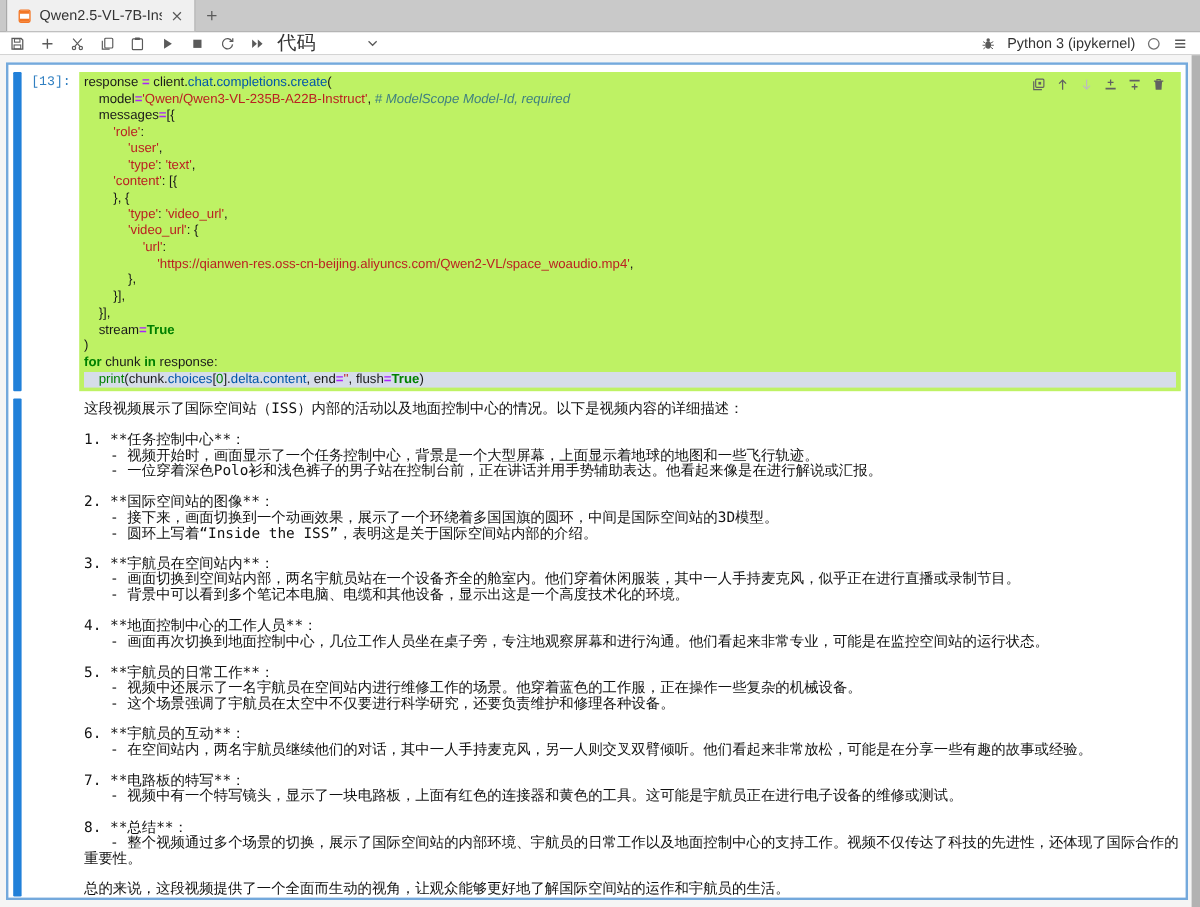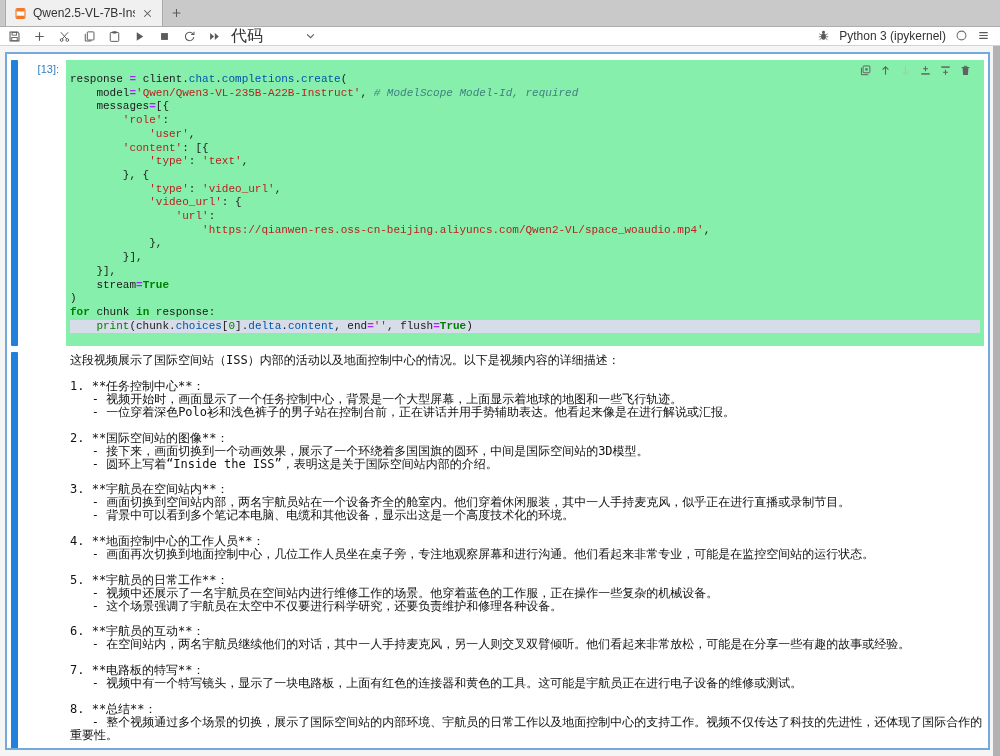--- a/index.html
+++ b/index.html
@@ -19,33 +19,33 @@
 .xicon{width:13px;height:13px;flex:0 0 13px;cursor:pointer}
 .newtab{width:26px;display:flex;align-items:center;justify-content:center;cursor:pointer}
 .newtab .xicon{width:12px;height:12px}
 
 
 .toolbar{position:absolute;top:27px;left:0;width:1000px;height:19px;background:#fff;border-bottom:1px solid #d4d4d4;display:flex;align-items:center;padding:0 6px}
 .tb-left{display:flex;align-items:center;gap:12px;padding-left:2px}
 .tbtn{width:13px;height:13px;display:inline-block;cursor:pointer}
 .celltype{display:flex;align-items:center;justify-content:space-between;width:86px;margin-left:10px;cursor:pointer;color:#333;font-size:16px}
 .celltype .xicon{width:12px;height:12px}
-.tb-right{margin-left:auto;display:flex;align-items:flex-start;gap:9px;padding-right:4px}
+.tb-right{margin-left:auto;display:flex;align-items:flex-end;gap:9px;padding-right:4px}
 .kernel-name{color:#333;font-size:12px;cursor:pointer}
 .misc-icon{width:13px;height:13px;display:inline-block}
 
 
 .content{position:absolute;top:46px;left:0;width:1000px;height:710px;background:#f5f5f5}
 .right-strip{position:absolute;top:0;right:0;width:7px;height:710px;background:#b2b2b2}
 .panel{position:absolute;left:5px;top:6px;width:985px;height:698px;background:#fff;border:2px solid #74a9dc;overflow:hidden}
 
 .cellrow{display:flex;align-items:stretch;margin-top:6px;position:relative}
 .collapser{flex:0 0 7px;margin-left:4px;background:#2180d9;border-radius:1px;cursor:pointer}
-.prompt{flex:0 0 48px;text-align:right;padding:3px 7px 0 0;color:#307fc1;font-family:Liberation Sans, sans-serif;font-size:11px}
-.editor{flex:1;margin-right:4px;background:#86efac;padding:13px 4px;font-family:Liberation Mono, monospace;font-size:11px;line-height:13.7px;cursor:text}
+.prompt{flex:0 0 48px;text-align:right;padding:3px 7px 0 0;color:#307fc1;font-family:Liberation Mono, monospace;font-size:11px}
+.editor{flex:1;margin-right:4px;background:#bef264;padding:3px 4px;font-family:Liberation Sans, sans-serif;font-size:11px;line-height:13.7px;cursor:text}
 .ln{white-space:pre}
 .ln.hl{background:#d6dde9}
 .tk-p{color:#1a1a1a}
 .tk-prop{color:#0055aa}
 .tk-str{color:#ba2121}
 .tk-com{color:#408080;font-style:italic}
 .tk-kw{color:#008000;font-weight:bold}
 .tk-bi{color:#008000}
 .tk-op{color:#aa22ff;font-weight:bold}
 .tk-num{color:#008000}
@@ -175,22 +175,22 @@
     <div class="cellrow">
       <div class="collapser"></div>
       <div class="prompt">[13]:</div>
       <div class="editor">
           <div id="code">
             <div class="ln"><span class="tk-p">response </span><span class="tk-op">=</span><span class="tk-p"> client.</span><span class="tk-prop">chat</span><span class="tk-p">.</span><span class="tk-prop">completions</span><span class="tk-p">.</span><span class="tk-prop">create</span><span class="tk-p">(</span></div>
             <div class="ln"><span class="tk-p">    model</span><span class="tk-op">=</span><span class="tk-str">'Qwen/Qwen3-VL-235B-A22B-Instruct'</span><span class="tk-p">, </span><span class="tk-com"># ModelScope Model-Id, required</span></div>
             <div class="ln"><span class="tk-p">    messages</span><span class="tk-op">=</span><span class="tk-p">[{</span></div>
             <div class="ln"><span class="tk-p">        </span><span class="tk-str">'role'</span><span class="tk-p">:</span></div>
             <div class="ln"><span class="tk-p">            </span><span class="tk-str">'user'</span><span class="tk-p">,</span></div>
+            <div class="ln"><span class="tk-p">            </span><span class="tk-str">'type'</span><span class="tk-p">: </span><span class="tk-str">'text'</span><span class="tk-p">,</span></div>
             <div class="ln"><span class="tk-p">        </span><span class="tk-str">'content'</span><span class="tk-p">: [{</span></div>
-            <div class="ln"><span class="tk-p">            </span><span class="tk-str">'type'</span><span class="tk-p">: </span><span class="tk-str">'text'</span><span class="tk-p">,</span></div>
             <div class="ln"><span class="tk-p">        }, {</span></div>
             <div class="ln"><span class="tk-p">            </span><span class="tk-str">'type'</span><span class="tk-p">: </span><span class="tk-str">'video_url'</span><span class="tk-p">,</span></div>
             <div class="ln"><span class="tk-p">            </span><span class="tk-str">'video_url'</span><span class="tk-p">: {</span></div>
             <div class="ln"><span class="tk-p">                </span><span class="tk-str">'url'</span><span class="tk-p">:</span></div>
             <div class="ln"><span class="tk-p">                    </span><span class="tk-str">'https://qianwen-res.oss-cn-beijing.aliyuncs.com/Qwen2-VL/space_woaudio.mp4'</span><span class="tk-p">,</span></div>
             <div class="ln"><span class="tk-p">            },</span></div>
             <div class="ln"><span class="tk-p">        }],</span></div>
             <div class="ln"><span class="tk-p">    }],</span></div>
             <div class="ln"><span class="tk-p">    stream</span><span class="tk-op">=</span><span class="tk-kw">True</span></div>
             <div class="ln"><span class="tk-p">)</span></div>

